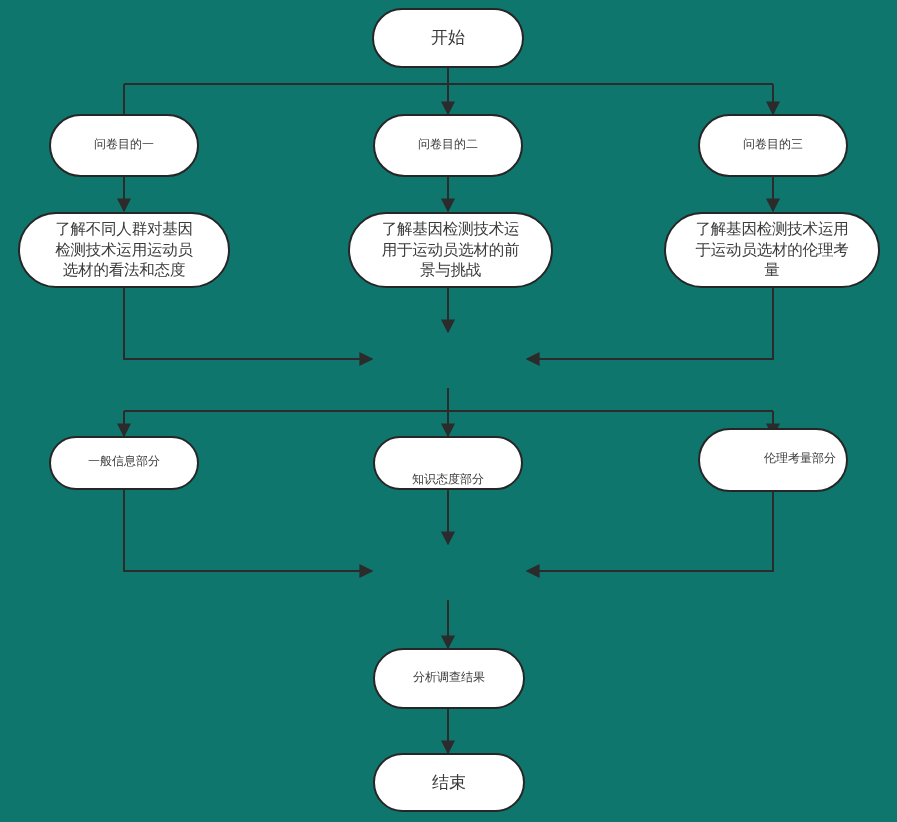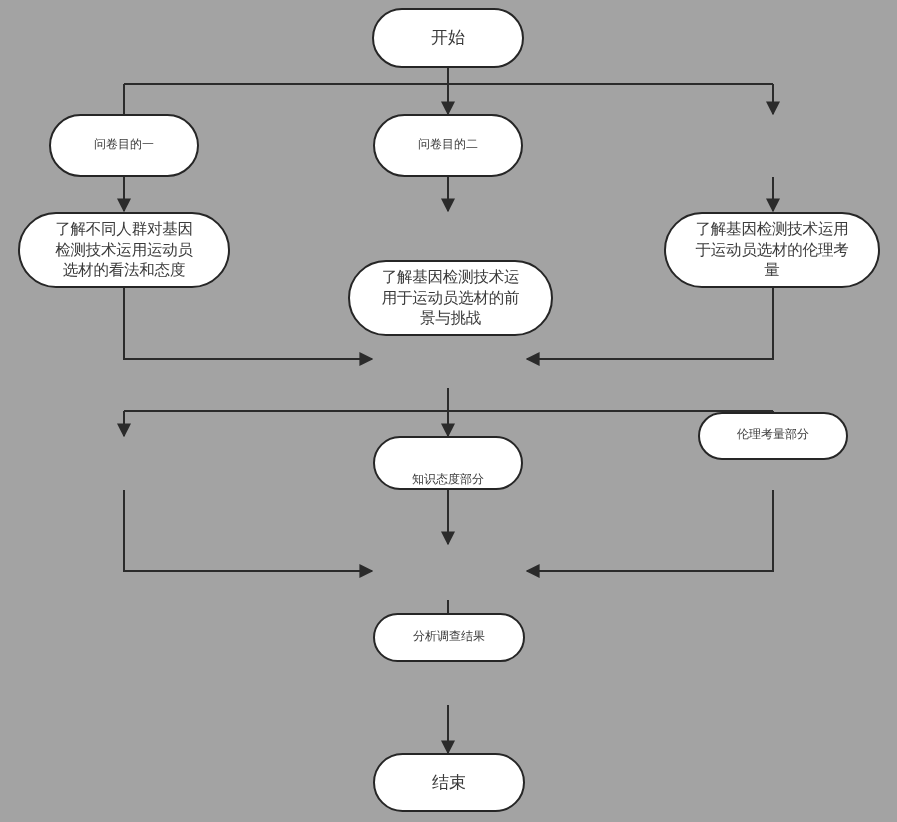--- a/index.html
+++ b/index.html
@@ -7,21 +7,21 @@
     padding: 0;
     background: #ffffff;
   }
   body {
     font-family: "Liberation Sans", "DejaVu Sans", sans-serif;
   }
   #canvas {
     position: relative;
     width: 897px;
     height: 822px;
-    background: #a3a3a3;
+    background: #0f766e;
     overflow: hidden;
   }
   #edges {
     position: absolute;
     left: 0;
     top: 0;
     width: 897px;
     height: 822px;
   }
   .node {
@@ -107,51 +107,57 @@
   </div>
 
   <div class="node n-step" style="left:49px; top:114px; width:150px; height:63px;">
     <span class="label">问卷目的一</span>
   </div>
 
   <div class="node n-step" style="left:373px; top:114px; width:150px; height:63px;">
     <span class="label">问卷目的二</span>
   </div>
 
+  <div class="node n-step" style="left:698px; top:114px; width:150px; height:63px;">
+    <span class="label">问卷目的三</span>
+  </div>
 
   <div class="node n-desc" style="left:18px; top:212px; width:212px; height:76px;">
     <span class="label">了解不同人群对基因
 检测技术运用运动员
 选材的看法和态度</span>
   </div>
 
-  <div class="node n-desc" style="left:348px; top:212px; width:205px; height:76px;margin-top:48px;">
+  <div class="node n-desc" style="left:348px; top:212px; width:205px; height:76px;">
     <span class="label">了解基因检测技术运
 用于运动员选材的前
 景与挑战</span>
   </div>
 
   <div class="node n-desc" style="left:664px; top:212px; width:216px; height:76px;">
     <span class="label">了解基因检测技术运用
 于运动员选材的伦理考
 量</span>
   </div>
 
 
+  <div class="node n-step" style="left:49px; top:436px; width:150px; height:54px;">
+    <span class="label">一般信息部分</span>
+  </div>
 
   <div class="node n-step" style="left:373px; top:436px; width:150px; height:54px;align-items:flex-end;">
     <span class="label">知识态度部分</span>
   </div>
 
-  <div class="node n-step" style="left:698px; top:412px; width:150px; height:48px;">
+  <div class="node n-step" style="left:698px; top:428px; width:150px; height:64px;text-align:right;">
     <span class="label">伦理考量部分</span>
   </div>
 
 
-  <div class="node n-step" style="left:373px; top:613px; width:152px; height:49px;">
+  <div class="node n-step" style="left:373px; top:648px; width:152px; height:61px;">
     <span class="label">分析调查结果</span>
   </div>
 
   <div class="node n-terminal" style="left:373px; top:753px; width:152px; height:59px;">
     <span class="label">结束</span>
   </div>
 
 </div>
 
 </body></html>

